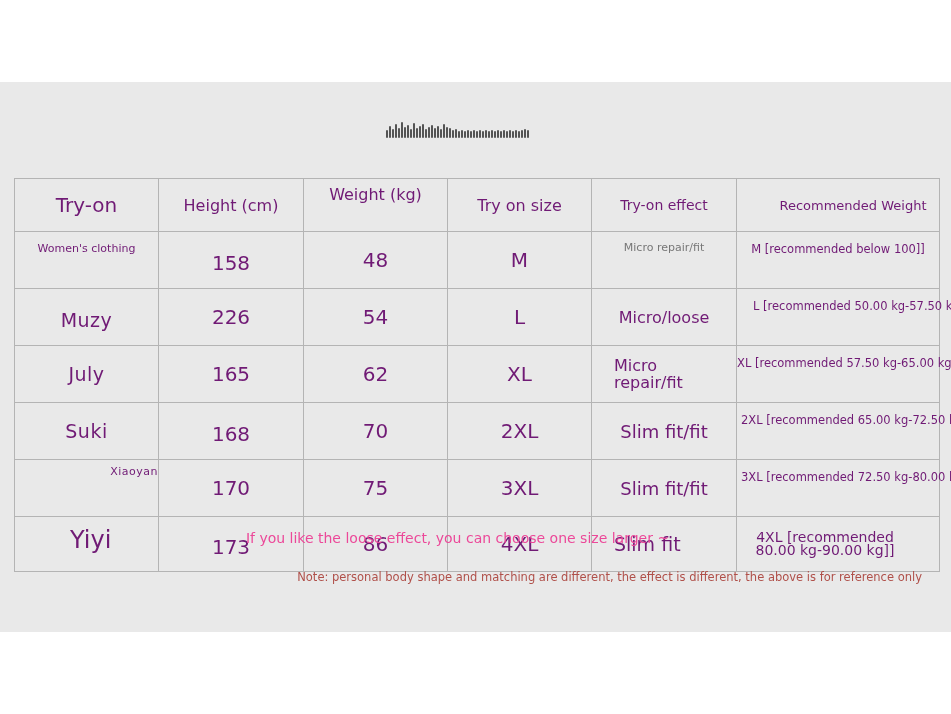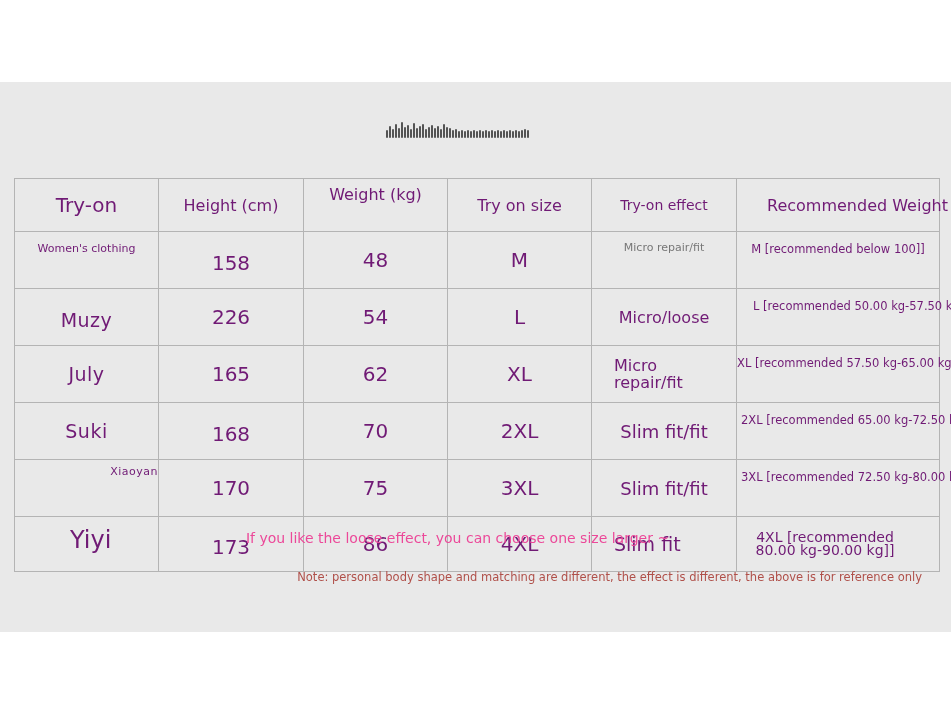--- a/index.html
+++ b/index.html
@@ -58,21 +58,21 @@
       white-space: nowrap;
     }
     col.c0 { width: 144px; }
     col.c1 { width: 145px; }
     col.c2 { width: 144px; }
     col.c3 { width: 144px; }
     col.c4 { width: 145px; }
     col.c5 { width: 203px; }
     th.h-tryon { font-size: 20px; }
     th.h-std { font-size: 16px; }
-    th.h-small { font-size: 16px; }
+    th.h-small { font-size: 13px; }
     td.name { font-size: 19px; letter-spacing: 0.5px; }
     td.name.small { font-size: 11px; letter-spacing: 0; vertical-align: top; padding-top: 10px; }
     td.name.tiny { font-size: 11px; vertical-align: top; padding-top: 5px; }
     td.name.big { font-size: 24px; letter-spacing: 0; }
     td.num { font-size: 20px; }
     td.size { font-size: 20px; }
     td.effect { font-size: 16px; color: #333; }
     td.effect.tiny { font-size: 11px; color: #777; vertical-align: top; padding-top: 9px; }
     td.effect.wrap { white-space: normal; text-align: left; padding-left: 22px; line-height: 17px; }
     td.effect.grey { color: #701a75; font-size: 19px; }

